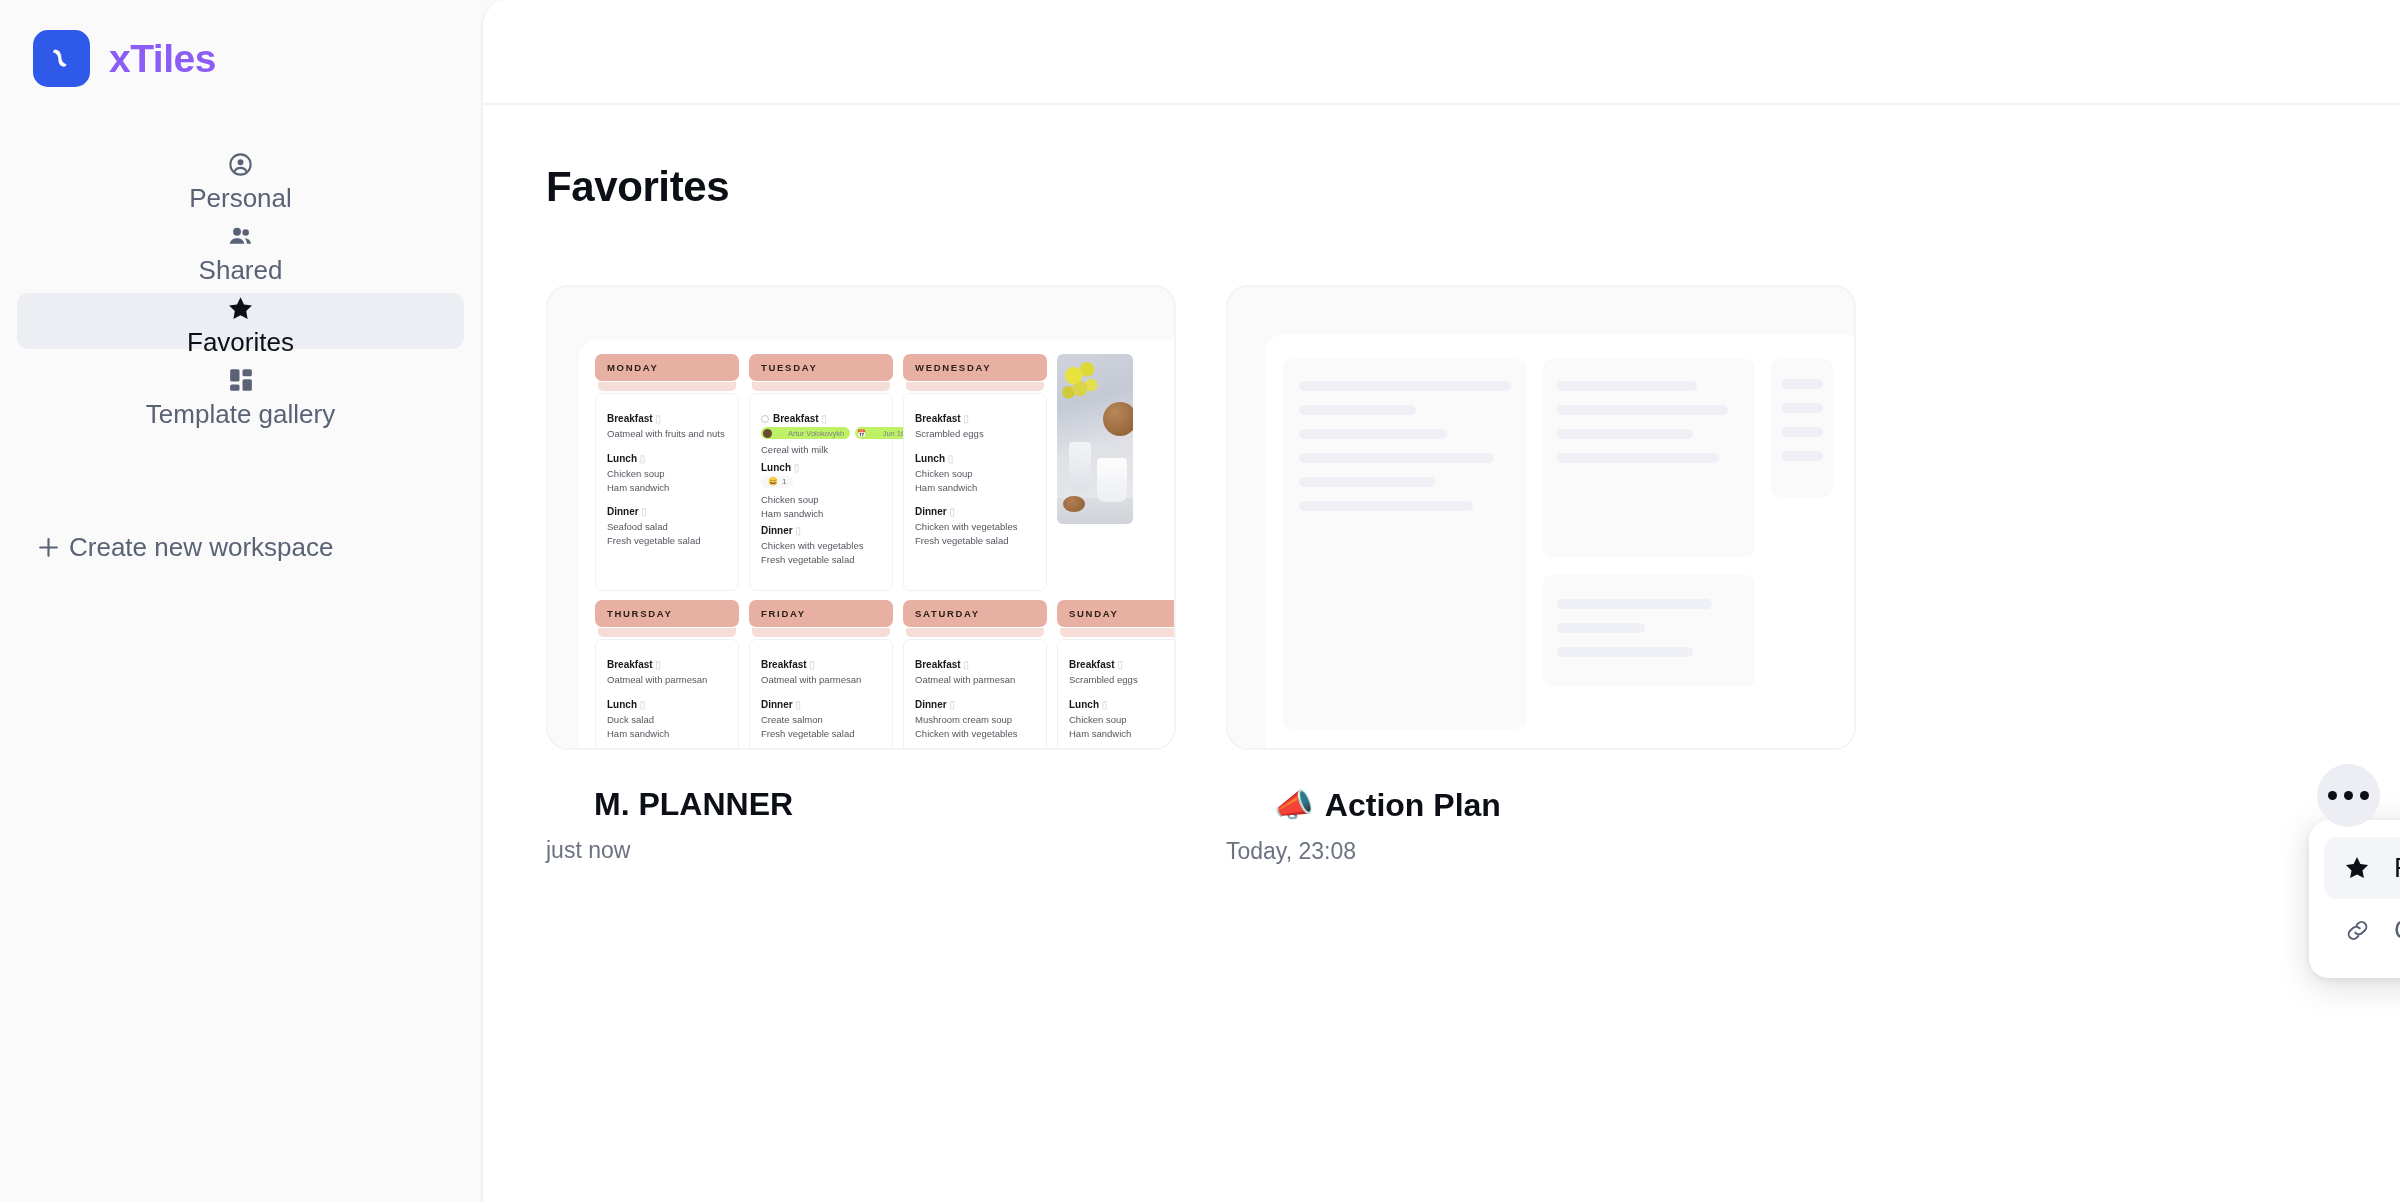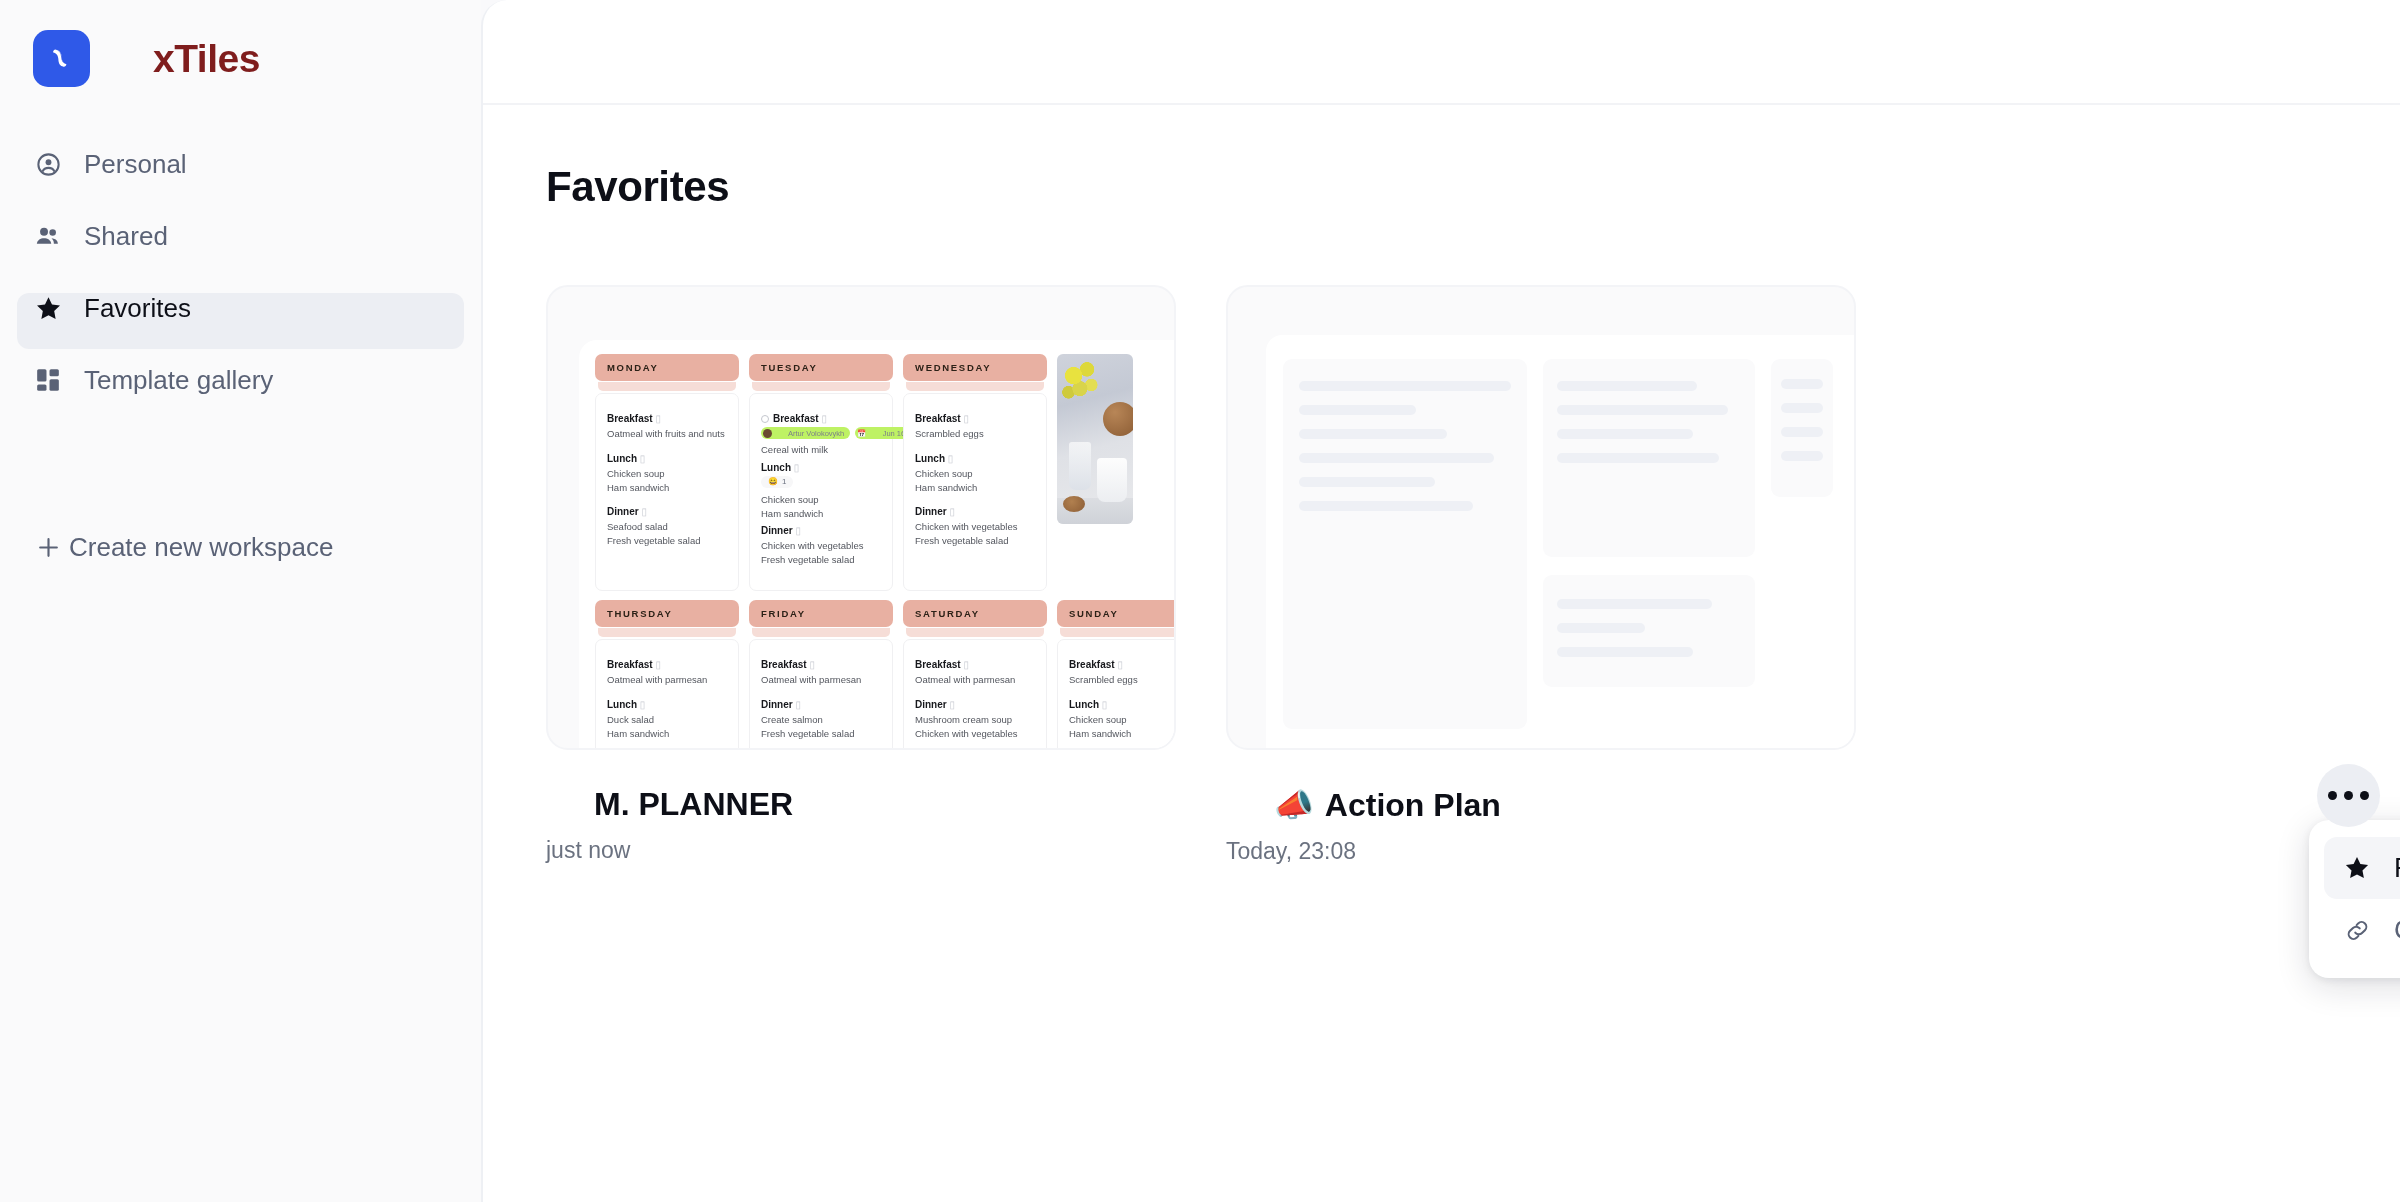--- a/index.html
+++ b/index.html
@@ -18,28 +18,29 @@
     flex: 0 0 481px;
     position: relative;
     padding: 0;
   }
   .brand { display: flex; align-items: center; gap: 19px; padding: 30px 0 0 33px; }
   .brand-mark {
     width: 57px; height: 57px; border-radius: 15px;
     background: #2f59e8; display: flex; align-items: center; justify-content: center;
     flex: 0 0 57px;
   }
-  .brand-name { font-size: 39px; font-weight: 700; color: #7f1d1d; letter-spacing: -0.5px; margin-left: 44px; }
+  .brand-name { font-size: 39px; font-weight: 700; color: #8b5cf6; letter-spacing: -0.5px; }
 
   .nav { margin-top: 62px; padding: 0 17px; }
   .nav-item {
-    display: flex; gap: 21px;
+    display: flex; align-items: center; gap: 4px;
     height: 56px; padding: 0 16px; border-radius: 12px;
     color: #5a6276; font-size: 26px; cursor: pointer;
     margin-bottom: 16px;
+    flex-direction: column;
   }
   .nav-item .ic { width: 30px; height: 30px; display:flex; align-items:center; justify-content:center; flex:0 0 30px; }
   .nav-item.active { background: #eceef3; color: #0d0f17; font-weight: 500; }
   .nav-item.active .ic svg { fill: #0d0f17; }
 
   .create-ws {
     display: flex; align-items: center; gap: 6px;
     margin-top: 104px; padding: 0 33px;
     color: #5a6276; font-size: 26px; cursor: pointer; height: 44px;
   }

